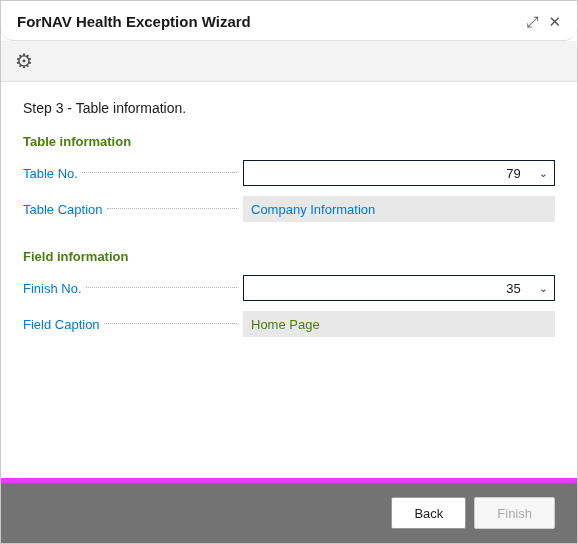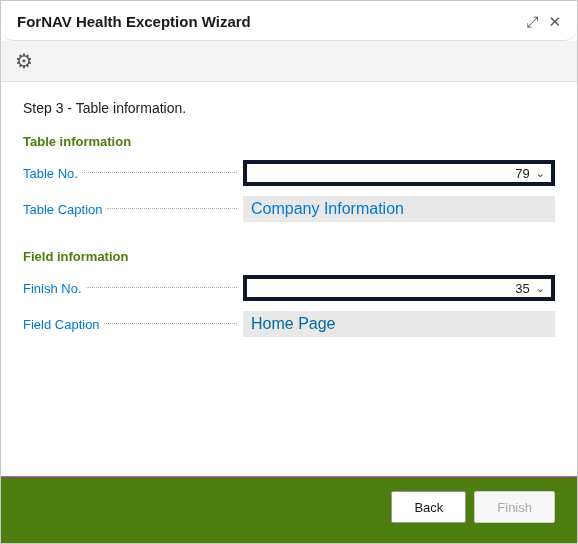--- a/index.html
+++ b/index.html
@@ -90,61 +90,61 @@
       margin: 0 6px 2px 4px;
       min-width: 20px;
     }
     .form-field {
       flex: 1;
       min-width: 0;
     }
     .input-dropdown {
       width: 100%;
       height: 26px;
-      border: 4px solid #0f172a;
+      border: 1px solid #0f172a;
       background: #fff;
       display: flex;
       align-items: center;
       justify-content: flex-start;
       padding: 0 6px;
-      gap: 6px;
+      gap: 18px;
       cursor: pointer;
     }
     .input-dropdown span.val {
       flex: 1;
       text-align: right;
       font-size: 13px;
       color: #1a1a1a;
     }
     .input-dropdown span.chevron {
       font-size: 11px;
       color: #444;
     }
     .readonly-field {
       width: 100%;
       height: 26px;
       background: #e8e8e8;
       border: none;
       display: flex;
       align-items: center;
       padding: 0 8px;
-      font-size: 16px;
+      font-size: 13px;
       color: #0078d4;
     }
     .section-spacer {
       margin-bottom: 18px;
     }
     .footer {
-      border-top: 1px solid #d946ef;
-      padding: 14px 22px 20px 22px;
+      border-top: 5px solid #d946ef;
+      padding: 14px 22px 14px 22px;
       display: flex;
       justify-content: flex-end;
       align-items: center;
       gap: 8px;
-      background: #4d7c0f;
+      background: #737373;
     }
     .btn {
       height: 32px;
       padding: 0 22px;
       font-size: 13px;
       border-radius: 2px;
       cursor: pointer;
       font-family: 'Segoe UI', Arial, sans-serif;
       border: 1px solid #999;
       background: #fff;
@@ -229,21 +229,21 @@
           </div>
         </div>
       </div>
 
       <div class="form-row">
         <div class="label-row" style="width:220px; flex-shrink:0; display:flex; align-items:center;">
           <span class="form-label-text" style="color:#0078d4; white-space:nowrap;">Field Caption</span>
           <span class="form-label-dots" style="flex:1; border-bottom:1px dotted #b0b0b0; margin:0 6px 2px 4px; min-width:20px;"></span>
         </div>
         <div class="form-field">
-          <div class="readonly-field" style="color:#0369a1;">Home Page</div>
+          <div class="readonly-field" style="color:#4d7c0f;">Home Page</div>
         </div>
       </div>
     </div>
 
     <div style="flex:1;"></div>
   </div>
 
   <div class="footer">
     <button class="btn">Back</button>
     <button class="btn btn-disabled">Finish</button>

